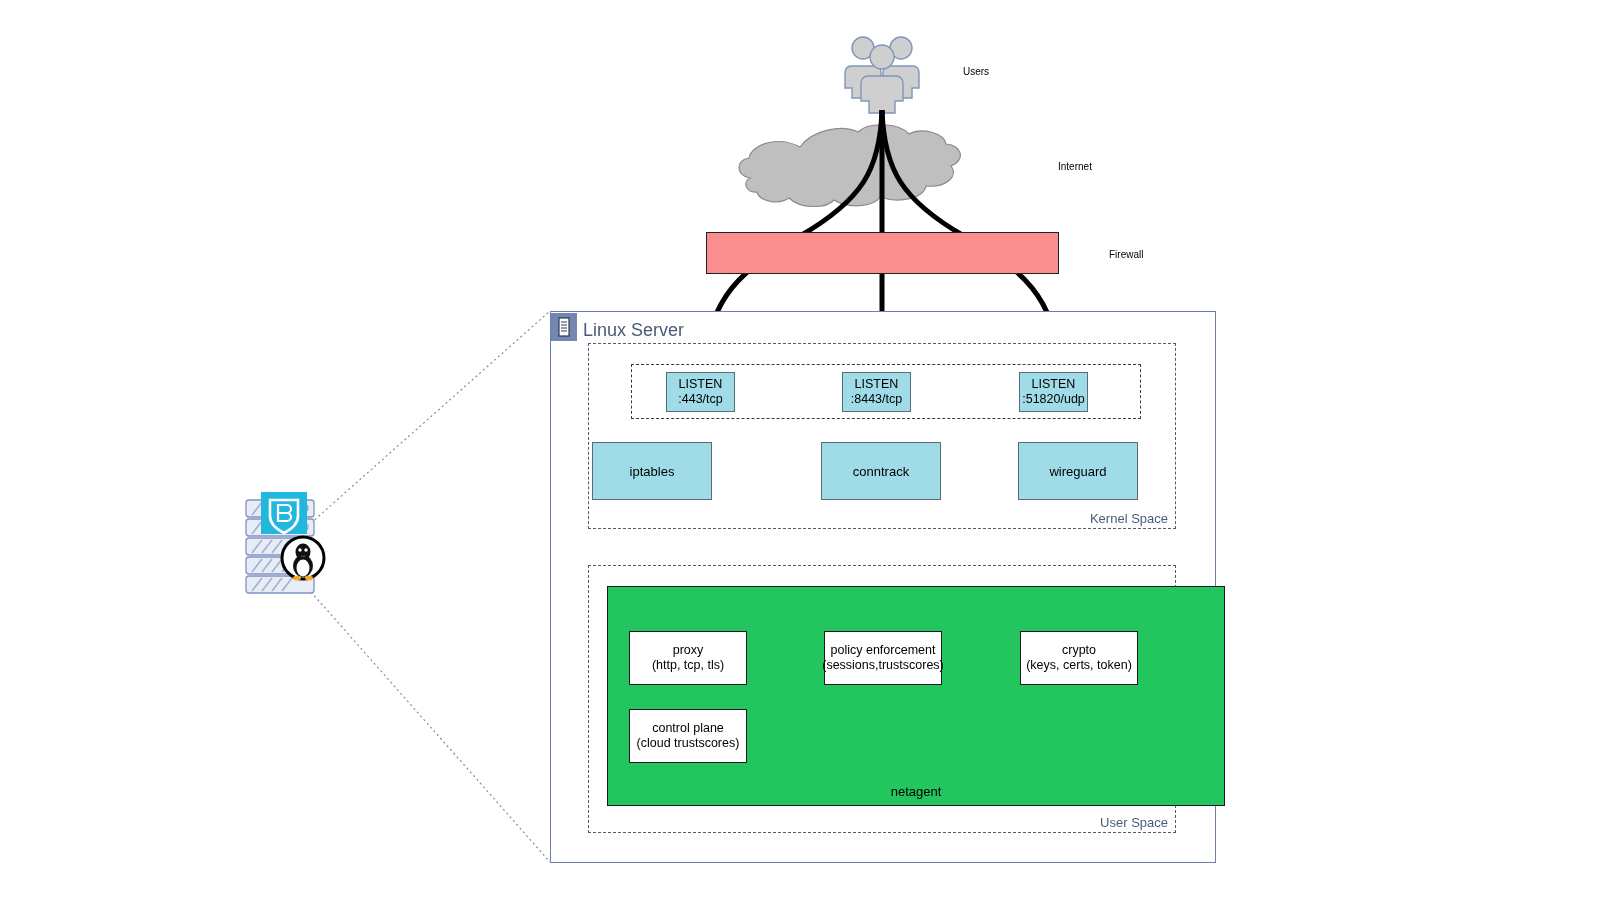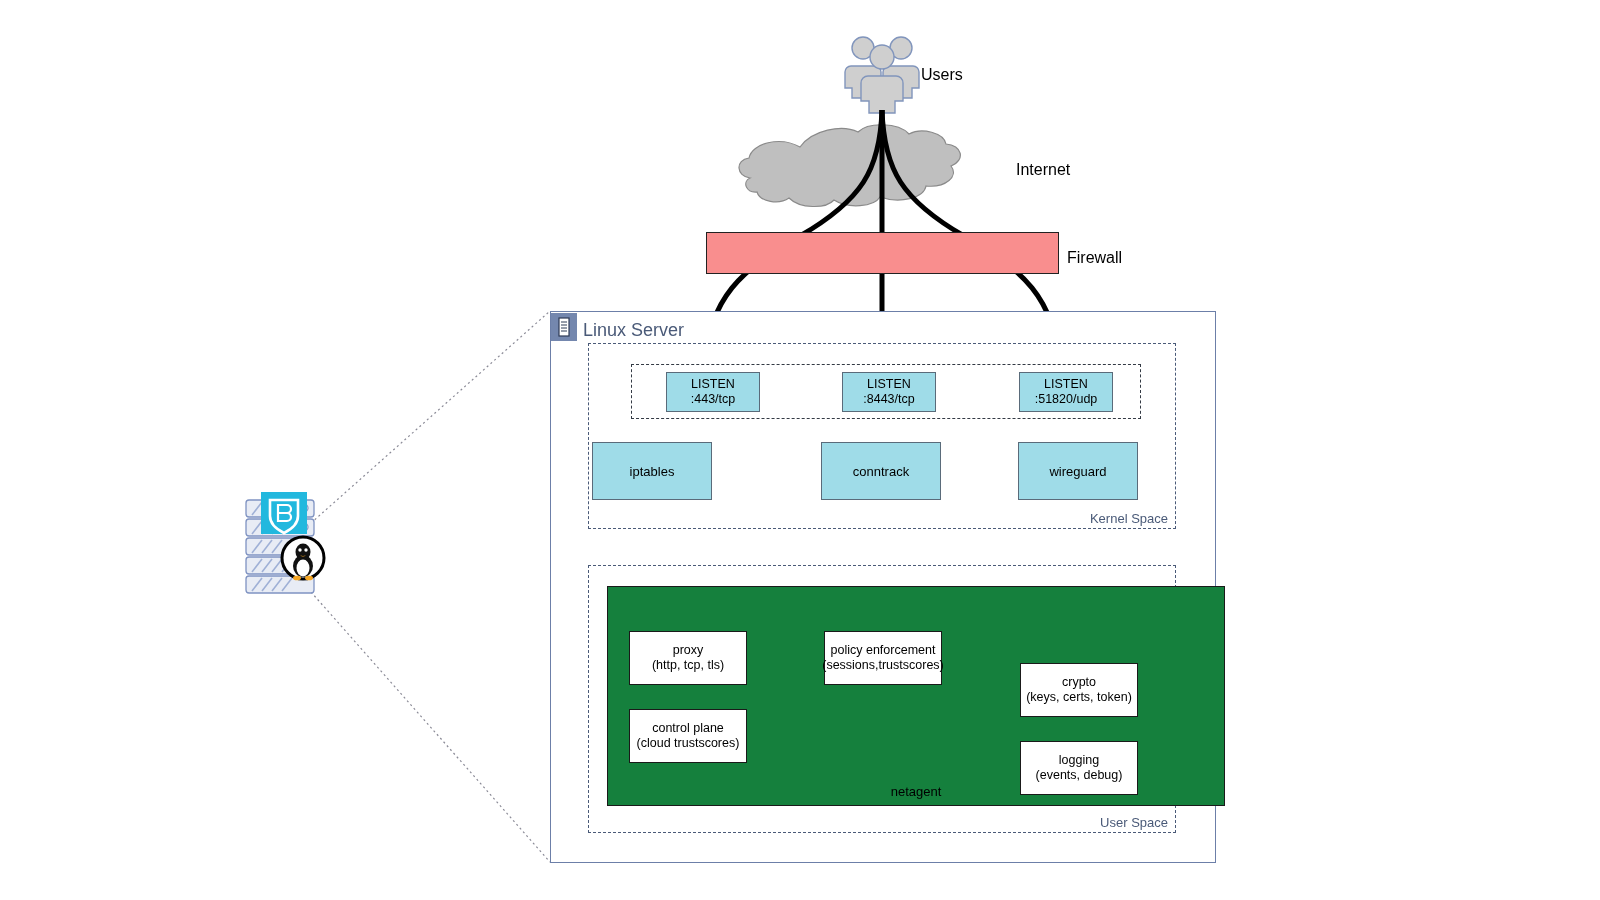--- a/index.html
+++ b/index.html
@@ -16,23 +16,24 @@
   }
   #canvas {
     position: absolute;
     left: 0; top: 0;
     width: 1600px;
     height: 900px;
   }
   .lbl {
     position: absolute;
     font-family: "Liberation Sans", sans-serif;
-    font-size: 16px;
+    font-size: 10px;
     color: #000000;
     white-space: nowrap;
+    margin-left: 42px;
   }
 
   
   #server-box {
     position: absolute;
     left: 550px;
     top: 311px;
     width: 666px;
     height: 552px;
     border: 1px solid #6C7FA8;
@@ -80,21 +81,21 @@
     left: 631px;
     top: 364px;
     width: 510px;
     height: 55px;
     border: 1px dashed #333a44;
     box-sizing: border-box;
   }
 
   .listen-box {
     position: absolute;
-    width: 94px;
+    width: 69px;
     height: 40px;
     top: 372px;
     background: #9FDCE8;
     border: 1px solid #5A6B7A;
     box-sizing: border-box;
     display: flex;
     flex-direction: column;
     align-items: center;
     justify-content: center;
     font-size: 12.5px;
@@ -142,21 +143,21 @@
     color: #4A5A78;
   }
 
   
   #netagent {
     position: absolute;
     left: 607px;
     top: 586px;
     width: 618px;
     height: 220px;
-    background: #15803d;
+    background: #22c55e;
     border: 1px solid #1a1a1a;
     box-sizing: border-box;
   }
   #netagent-label {
     position: absolute;
     left: 0;
     right: 0;
     bottom: 6px;
     text-align: center;
     font-size: 13px;
@@ -175,21 +176,21 @@
     justify-content: center;
     font-size: 12.5px;
     line-height: 15px;
     color: #000;
     text-align: center;
   }
   .agent-r1 { top: 44px; }
   .agent-r2 { top: 122px; }
   .agent-c1 { left: 21px; }
   .agent-c2 { left: 216px; }
-  .agent-c3 { left: 412px; margin-top: 32px; }
+  .agent-c3 { left: 412px; }
   .agent-c2.wide { width: 118px; }
 
   
   #firewall {
     position: absolute;
     left: 706px;
     top: 232px;
     width: 353px;
     height: 42px;
     background: #F98E8E;
@@ -384,19 +385,15 @@
   </div>
   <div class="agent-box agent-r1 agent-c3">
     <span>crypto</span>
     <span>(keys, certs, token)</span>
   </div>
 
   <div class="agent-box agent-r2 agent-c1">
     <span>control plane</span>
     <span>(cloud trustscores)</span>
   </div>
-  <div class="agent-box agent-r2 agent-c3">
-    <span>logging</span>
-    <span>(events, debug)</span>
-  </div>
 
   <div id="netagent-label">netagent</div>
 </div>
 
 </body></html>

